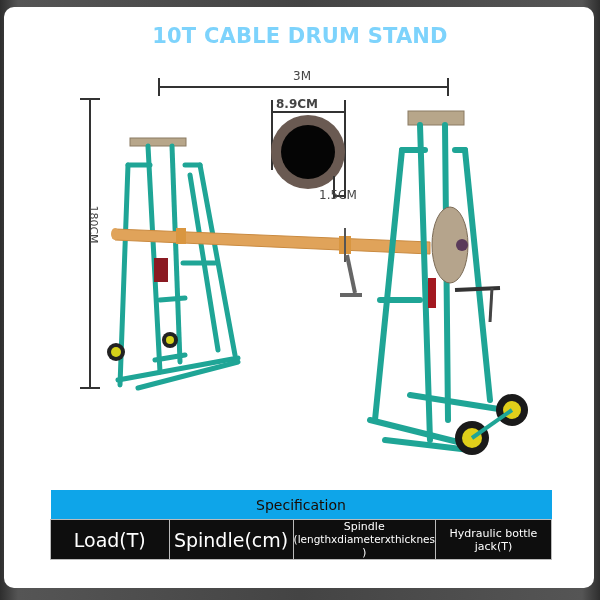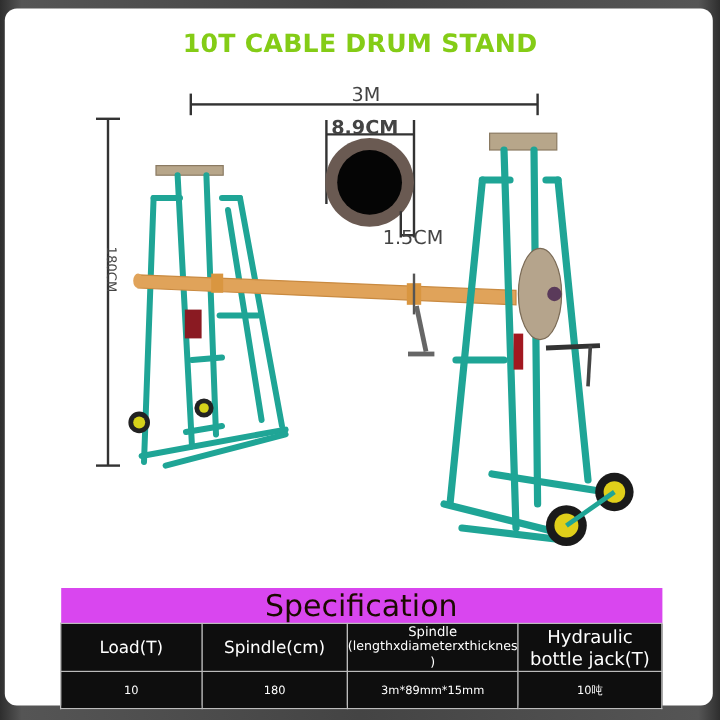--- a/index.html
+++ b/index.html
@@ -1,30 +1,30 @@
 <!DOCTYPE html>
 <html><head>
 <meta charset="utf-8">
 <style>
   html,body{margin:0;padding:0;}
   body{width:600px;height:600px;background:#3a3a3a;position:relative;overflow:hidden;font-family:"DejaVu Sans","Liberation Sans",sans-serif;}
   .frame{position:absolute;left:0;top:0;width:600px;height:600px;background:linear-gradient(90deg,#2e2e2e,#555 3%,#444 50%,#555 97%,#2e2e2e);}
   .panel{position:absolute;left:4px;top:7px;width:590px;height:581px;background:#fff;border-radius:10px;overflow:hidden;}
-  .title{position:absolute;left:0;top:24px;width:600px;text-align:center;font-size:21px;font-weight:bold;color:#84cc16;letter-spacing:0.2px;}
+  .title{position:absolute;left:0;top:24px;width:600px;text-align:center;font-size:21px;font-weight:bold;color:#7dd3fc;letter-spacing:0.2px;}
   .dim-h{position:absolute;left:159px;top:86px;width:289px;height:2px;background:#333;}
   .dim-h-cap{position:absolute;top:78px;width:2px;height:18px;background:#333;}
-  .dim-label{position:absolute;font-size:16px;color:#444;}
+  .dim-label{position:absolute;font-size:12px;color:#444;}
   .dim-v{position:absolute;left:89px;top:99px;width:2px;height:289px;background:#333;}
   .dim-v-cap{position:absolute;left:80px;width:20px;height:2px;background:#333;}
   .dim-v-label{position:absolute;left:68px;top:218px;font-size:11px;color:#444;transform:rotate(90deg);transform-origin:center;width:50px;text-align:center;}
   .pipe-section{position:absolute;}
   .spec-table{position:absolute;left:50px;top:490px;width:502px;border-collapse:collapse;}
   .spec-head{background:#c45f12;color:#1a0a00;text-align:center;font-size:19px;height:29px;border-bottom:3px solid #fff;}
   .spec-table td{background:#0e0e0e;color:#fff;text-align:center;border:1px solid #bbb;padding:0;}
-  .hdr-row td{height:31px;font-size:14px;}
+  .hdr-row td{height:31px;font-size:19px;}
   .hdr-row td.small{font-size:11px;line-height:13px;}
   .data-row td{height:30px;font-size:9.5px;}
 </style>
 </head>
 <body>
 
 <div class="frame"></div>
 <div class="panel"></div>
 
 <div class="title">10T CABLE DRUM STAND</div>
@@ -102,31 +102,25 @@
   <circle cx="512" cy="410" r="16" fill="#1a1a1a"></circle>
   <circle cx="512" cy="410" r="9" fill="#e0cf1a"></circle>
   <circle cx="472" cy="438" r="17" fill="#1a1a1a"></circle>
   <circle cx="472" cy="438" r="10" fill="#e0cf1a"></circle>
   <line x1="472" y1="438" x2="512" y2="410" stroke="#1fa596" stroke-width="4"></line>
 </svg>
 
 <table class="spec-table">
   <tbody>
       <tr>
-    <td colspan="4" class="spec-head" style="background:#d946ef;color:#1a0a00;border:none;font-size:25px;height:29px;">Specification</td>
+    <td colspan="4" class="spec-head" style="background:#0ea5e9;color:#1a0a00;border:none;font-size:14px;height:29px;">Specification</td>
   </tr>
   <tr class="hdr-row">
     <td style="width:25%">Load(T)</td>
     <td style="width:25%">Spindle(cm)</td>
     <td style="width:25%" class="small">
       <div>Spindle</div>
       <div style="font-size:10.5px;">(lengthxdiameterxthicknes​)</div>
     </td>
-    <td style="width:25%;font-size:15px">Hydraulic bottle jack(T)</td>
-  </tr>
-  <tr class="data-row">
-    <td>10</td>
-    <td>180</td>
-    <td>3m*89mm*15mm</td>
-    <td>10吨</td>
+    <td style="width:25%;font-size:11px">Hydraulic bottle jack(T)</td>
   </tr>
 </tbody>
   </table>
 
 </body></html>

